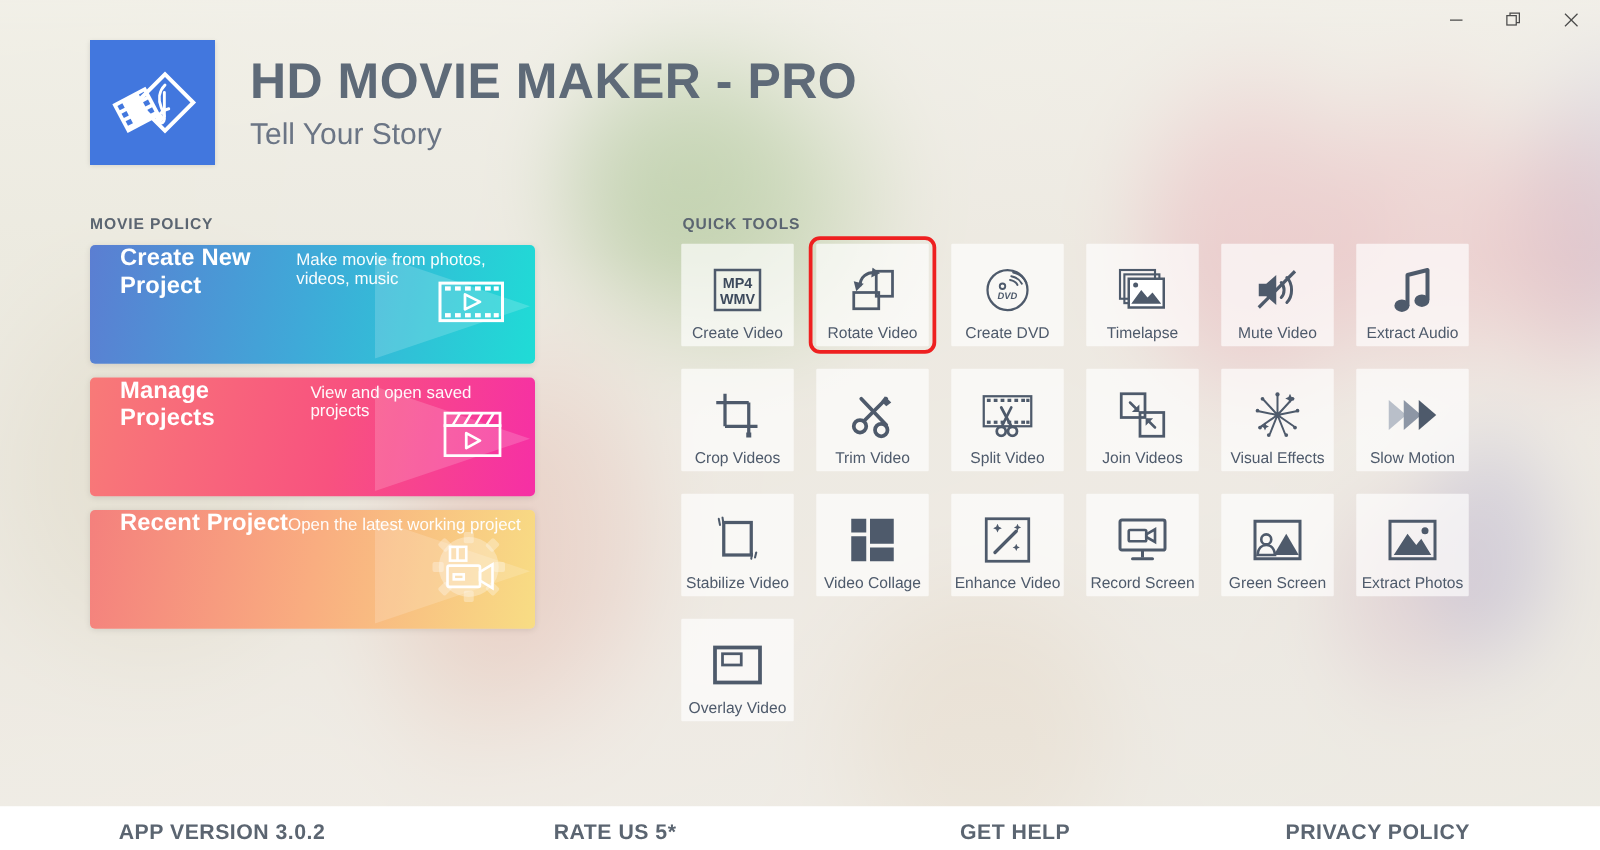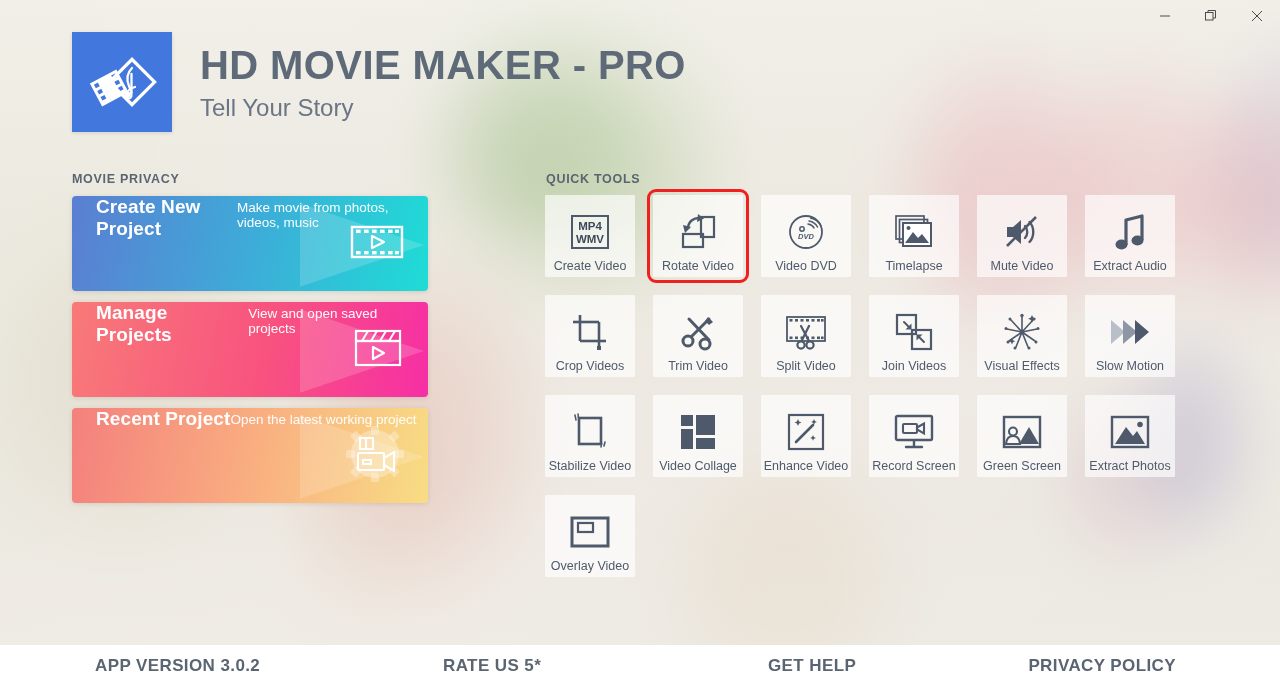--- a/index.html
+++ b/index.html
@@ -215,21 +215,21 @@
           <circle cx="41.5" cy="50.5" r="3.1" fill="#fff"></circle>
         </svg>
       </span>
     </div>
     <div>
       <div class="apptitle">HD MOVIE MAKER - PRO</div>
       <div class="appsub">Tell Your Story</div>
     </div>
   </div>
 
-  <div class="sectlabel" id="lbl-movie">MOVIE PRIVACY</div>
+  <div class="sectlabel" id="lbl-movie">MOVIE POLICY</div>
   <div class="sectlabel" id="lbl-tools">QUICK TOOLS</div>
 
   <div class="cards">
 
     <div class="card" id="card-create">
       <div class="tri"></div>
       <div class="ctext">
         <h3>Create New Project</h3>
         <p>Make movie from photos, videos, music</p>
       </div>
@@ -341,21 +341,21 @@
           <circle cx="19" cy="19" r="16" fill="none" stroke="#4e5a6b" stroke-width="1.8"></circle>
           <circle cx="15" cy="16" r="2.2" fill="none" stroke="#4e5a6b" stroke-width="1.5"></circle>
           <text x="19" y="26" font-family="Liberation Sans, sans-serif" font-size="7.5" font-weight="bold" font-style="italic" fill="#4e5a6b" text-anchor="middle">DVD</text>
           <g fill="none" stroke="#4e5a6b" stroke-width="1.5" stroke-linecap="round">
             <path d="M21 11 C24 11.5 26 13 27 15"></path>
             <path d="M22 8 C26 8.7 29 11 30.5 14"></path>
             <path d="M23.5 5 C28.5 6 32 9 34 13"></path>
           </g>
         </svg>
       </div>
-      <div class="tlabel">Video DVD</div>
+      <div class="tlabel">Create DVD</div>
     </div>
 
     <div class="tile">
       <div class="tico">
         <svg width="40" height="36" viewBox="0 0 40 36">
           <rect x="2" y="2" width="28" height="23" fill="none" stroke="#4e5a6b" stroke-width="1.7"></rect>
           <rect x="5.5" y="5.5" width="28" height="23" fill="none" stroke="#4e5a6b" stroke-width="1.7"></rect>
           <rect x="9" y="9" width="28" height="23" fill="#fff" stroke="#4e5a6b" stroke-width="2"></rect>
           <polygon points="11,29 19,18 24,24 28,20 35,29" fill="#4e5a6b"></polygon>
           <circle cx="14.5" cy="14" r="2" fill="#4e5a6b"></circle>

